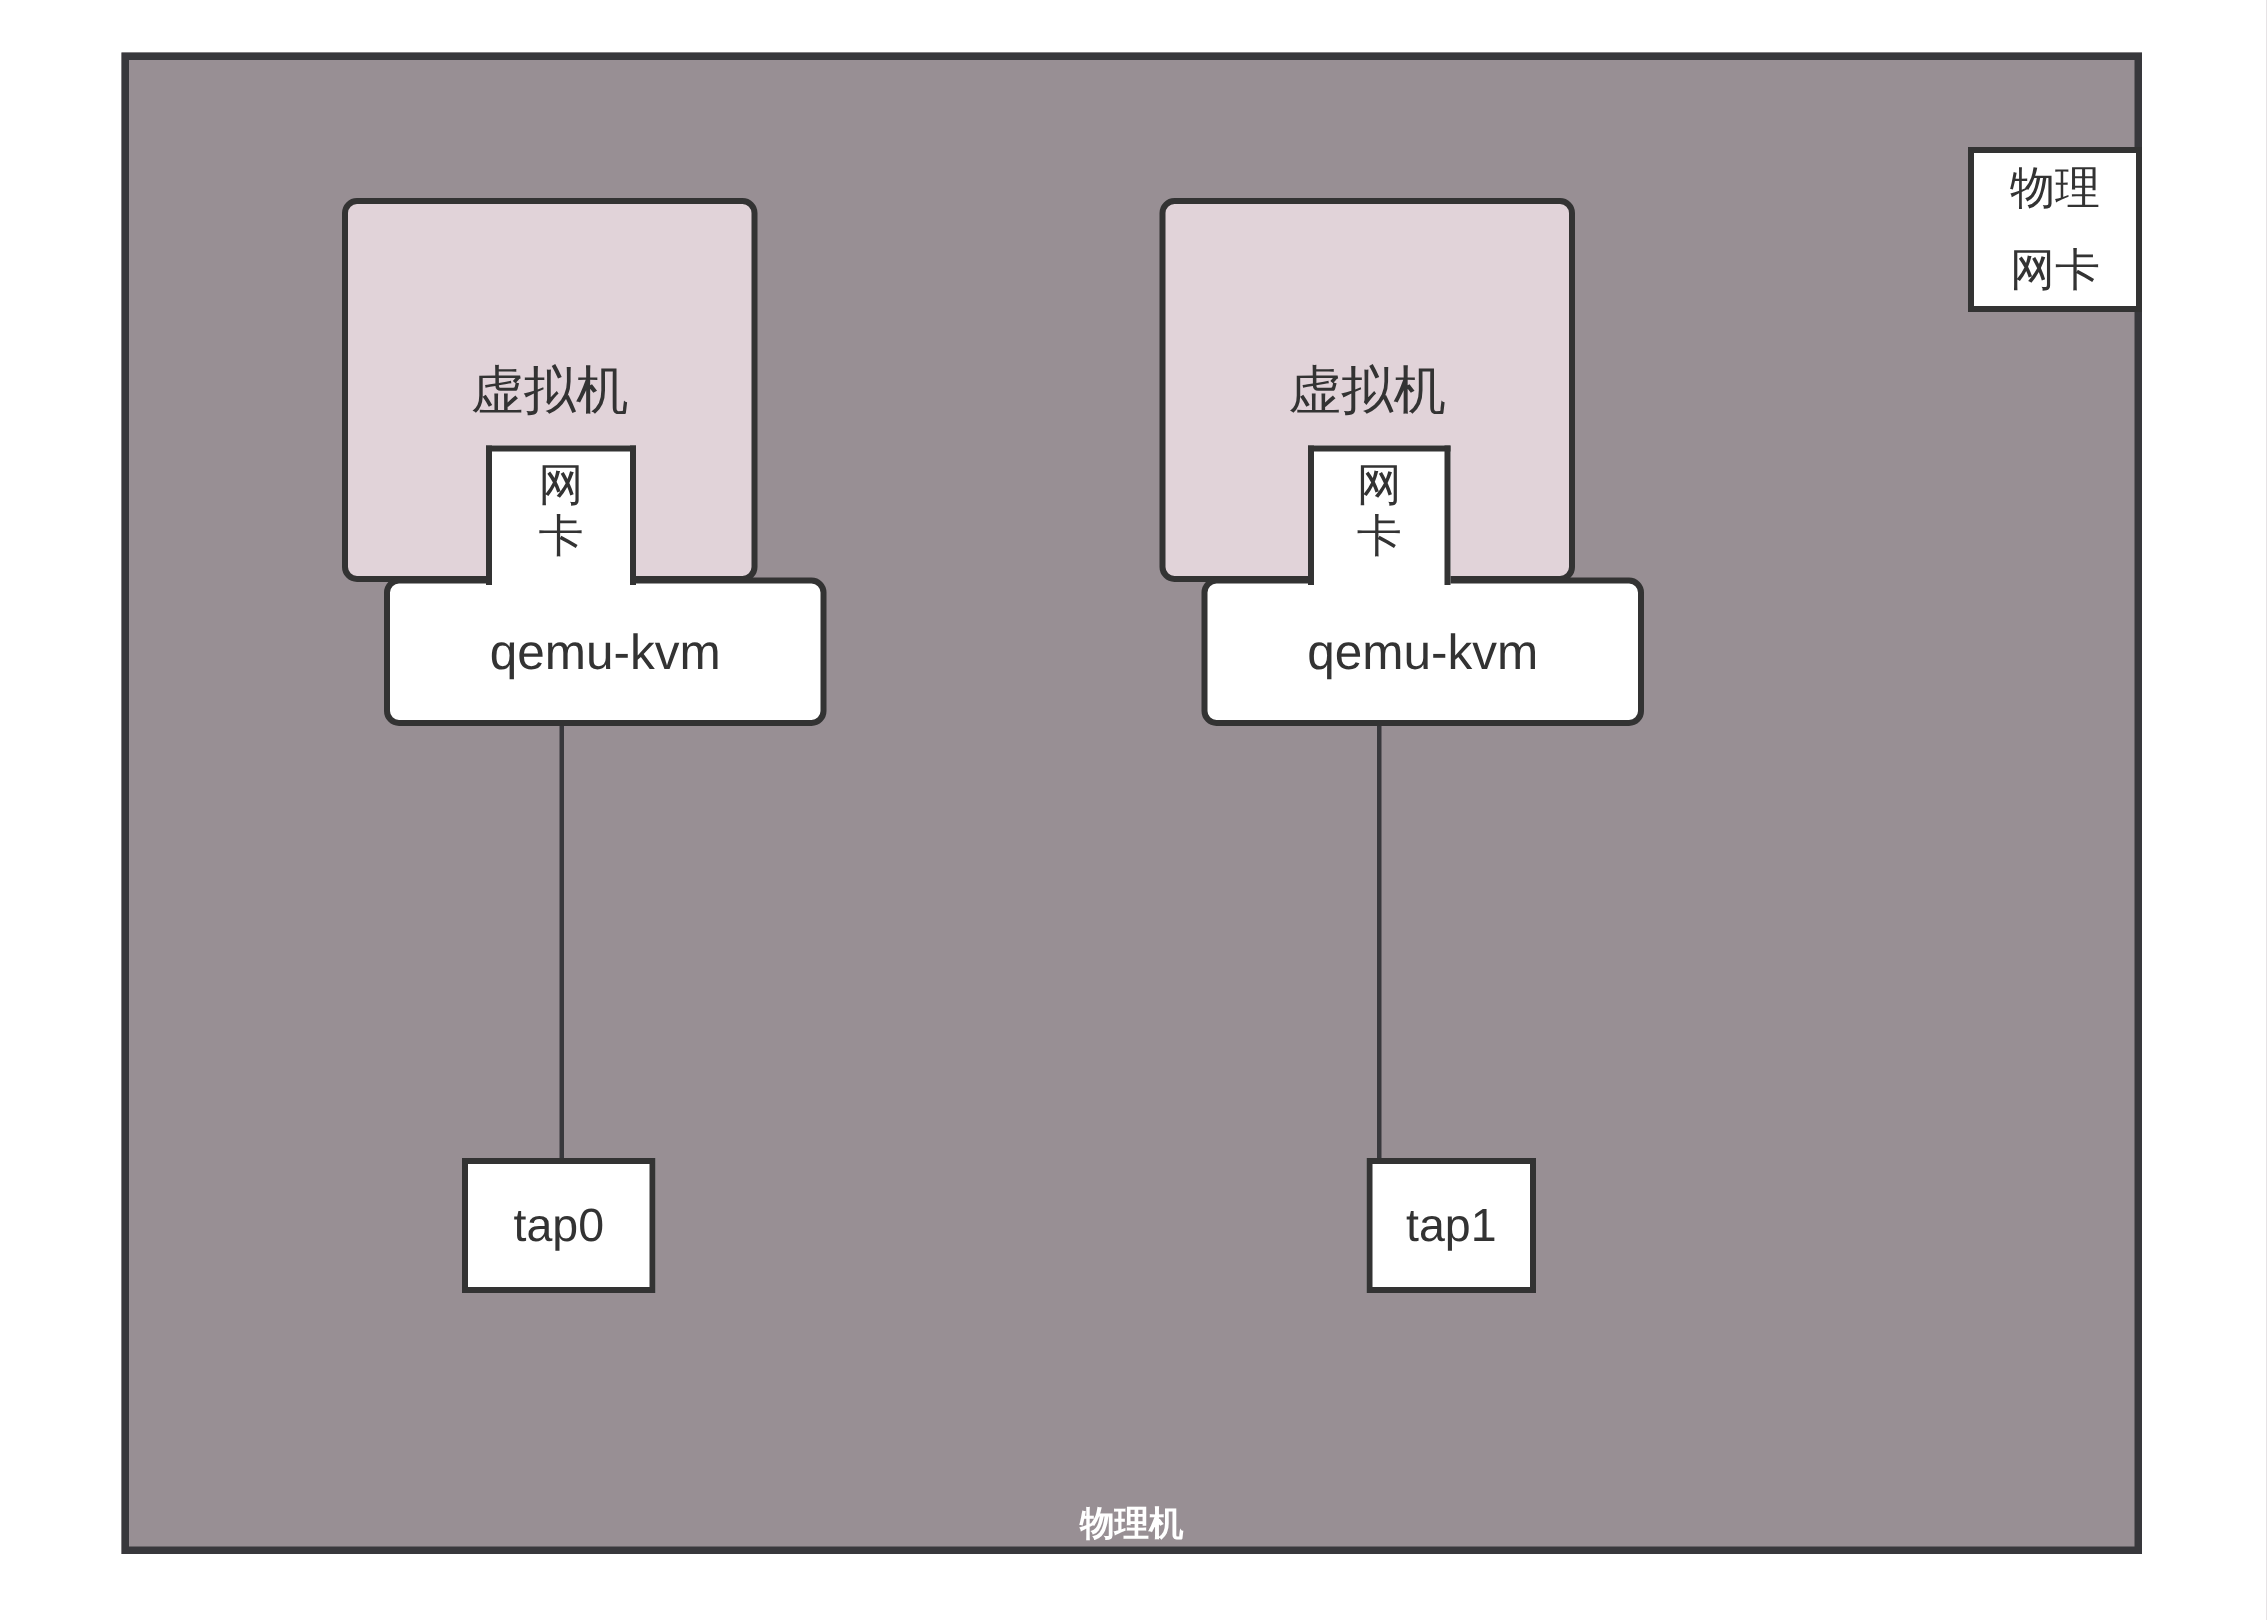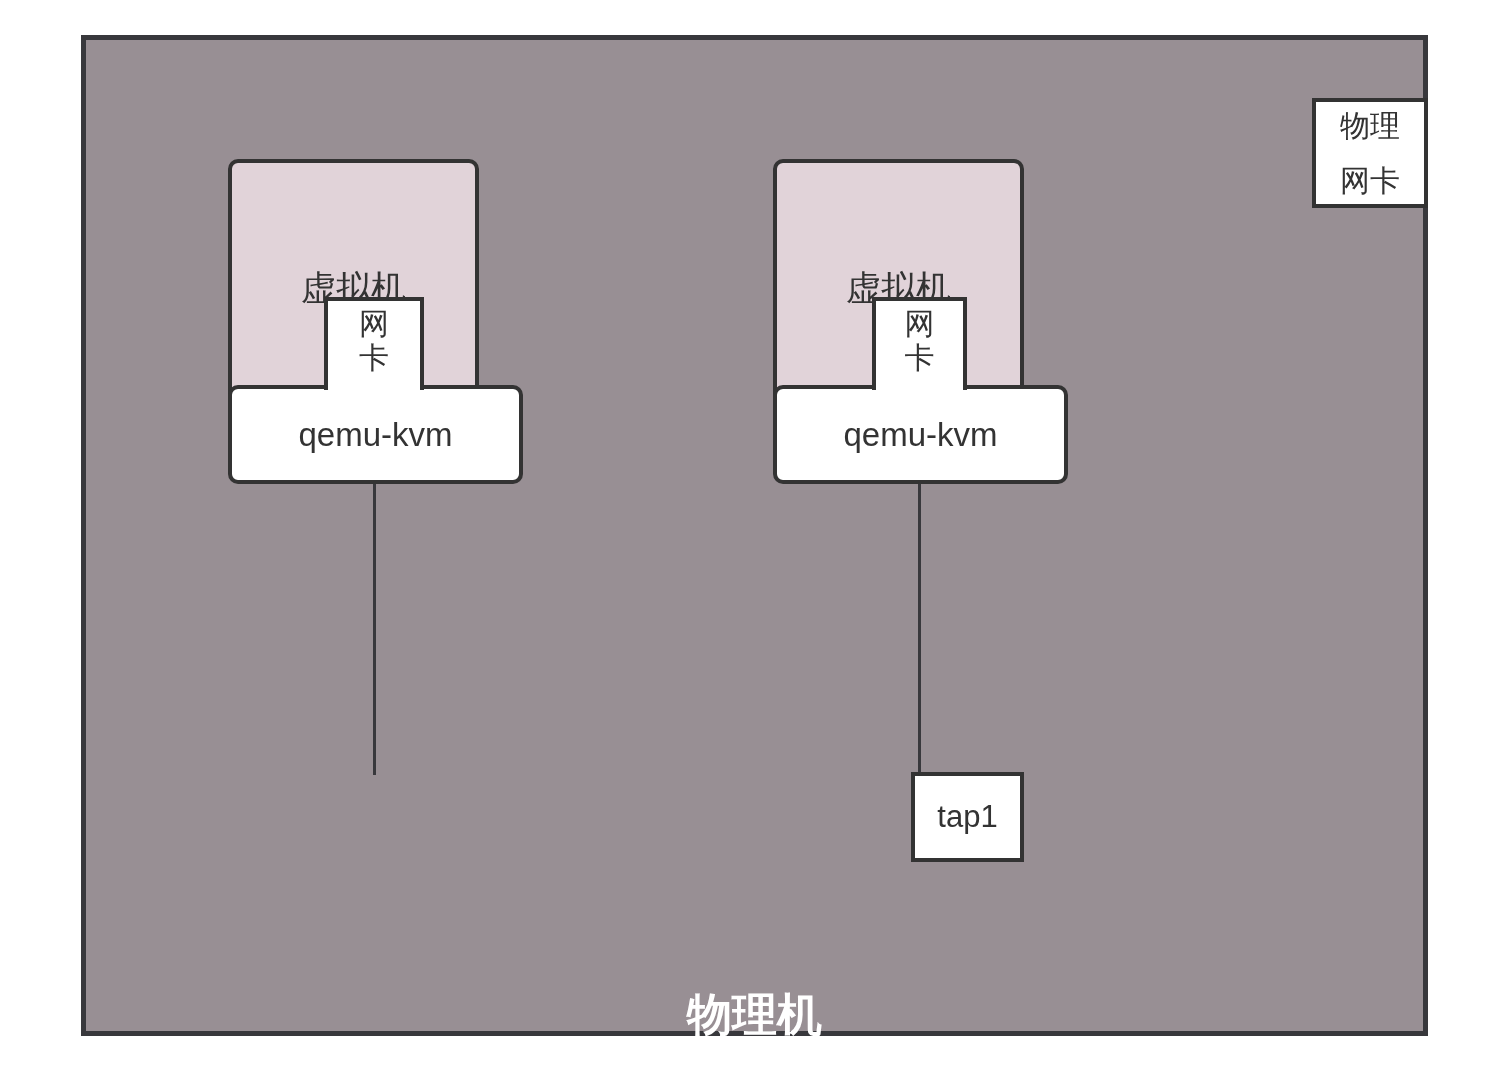--- a/index.html
+++ b/index.html
@@ -31,43 +31,43 @@
 
   
   .connector{
     position:absolute;width:3px;background:var(--connector);z-index:1;
   }
   .line1{left:373px;top:480px;height:295px;}
   .line2{left:918px;top:480px;height:295px;}
 
   
   .vm{
-    position:absolute;width:251px;height:256px;top:132px;
+    position:absolute;width:277px;height:256px;top:132px;
     background:var(--vm-bg);
     border:4px solid var(--box-border);
     border-radius:10px;
     z-index:2;
-    margin-top:27px;
   }
   .vm1{left:228px;}
   .vm2{left:773px;}
   .vm-label{
     position:absolute;left:0;right:0;top:106px;
     text-align:center;font-size:35px;line-height:38px;
   }
 
   
   .qemu{
     position:absolute;width:295px;height:99px;top:385px;
     background:var(--box-bg);
     border:4px solid var(--box-border);
     border-radius:10px;
     display:flex;align-items:center;justify-content:center;
     font-size:33px;
     z-index:2;
+    margin-left:28px;
   }
   .qemu1{left:228px;}
   .qemu2{left:773px;}
 
   
   .nic{
     position:absolute;top:297px;height:93px;
     background:var(--box-bg);
     border:4px solid var(--box-border);
     border-bottom:none;
@@ -108,21 +108,21 @@
     border:4px solid var(--box-border);
     display:flex;flex-direction:column;align-items:center;justify-content:center;
     font-size:30px;line-height:39px;
     z-index:2;
   }
 
   
   .host-label{
     position:absolute;left:81px;top:997px;width:1347px;
     text-align:center;
-    font-size:45px;line-height:36px;font-weight:bold;
+    font-size:23px;line-height:36px;font-weight:bold;
     color:var(--host-label-text);
     z-index:2;
   }
 </style>
 </head>
 <body>
 
 <div class="canvas">
 
   <div class="host"></div>
@@ -146,20 +146,23 @@
   </div>
   <div class="qemu qemu2">
     <span>qemu-kvm</span>
   </div>
   <div class="nic nic2">
     <div>网</div>
     <div>卡</div>
   </div>
 
 
+  <div class="tap tap0">
+    <span>tap0</span>
+  </div>
   <div class="tap tap1">
     <span>tap1</span>
   </div>
 
   <div class="pnic">
     <div>物理</div>
     <div>网卡</div>
   </div>
 
   <div class="host-label">物理机</div>

